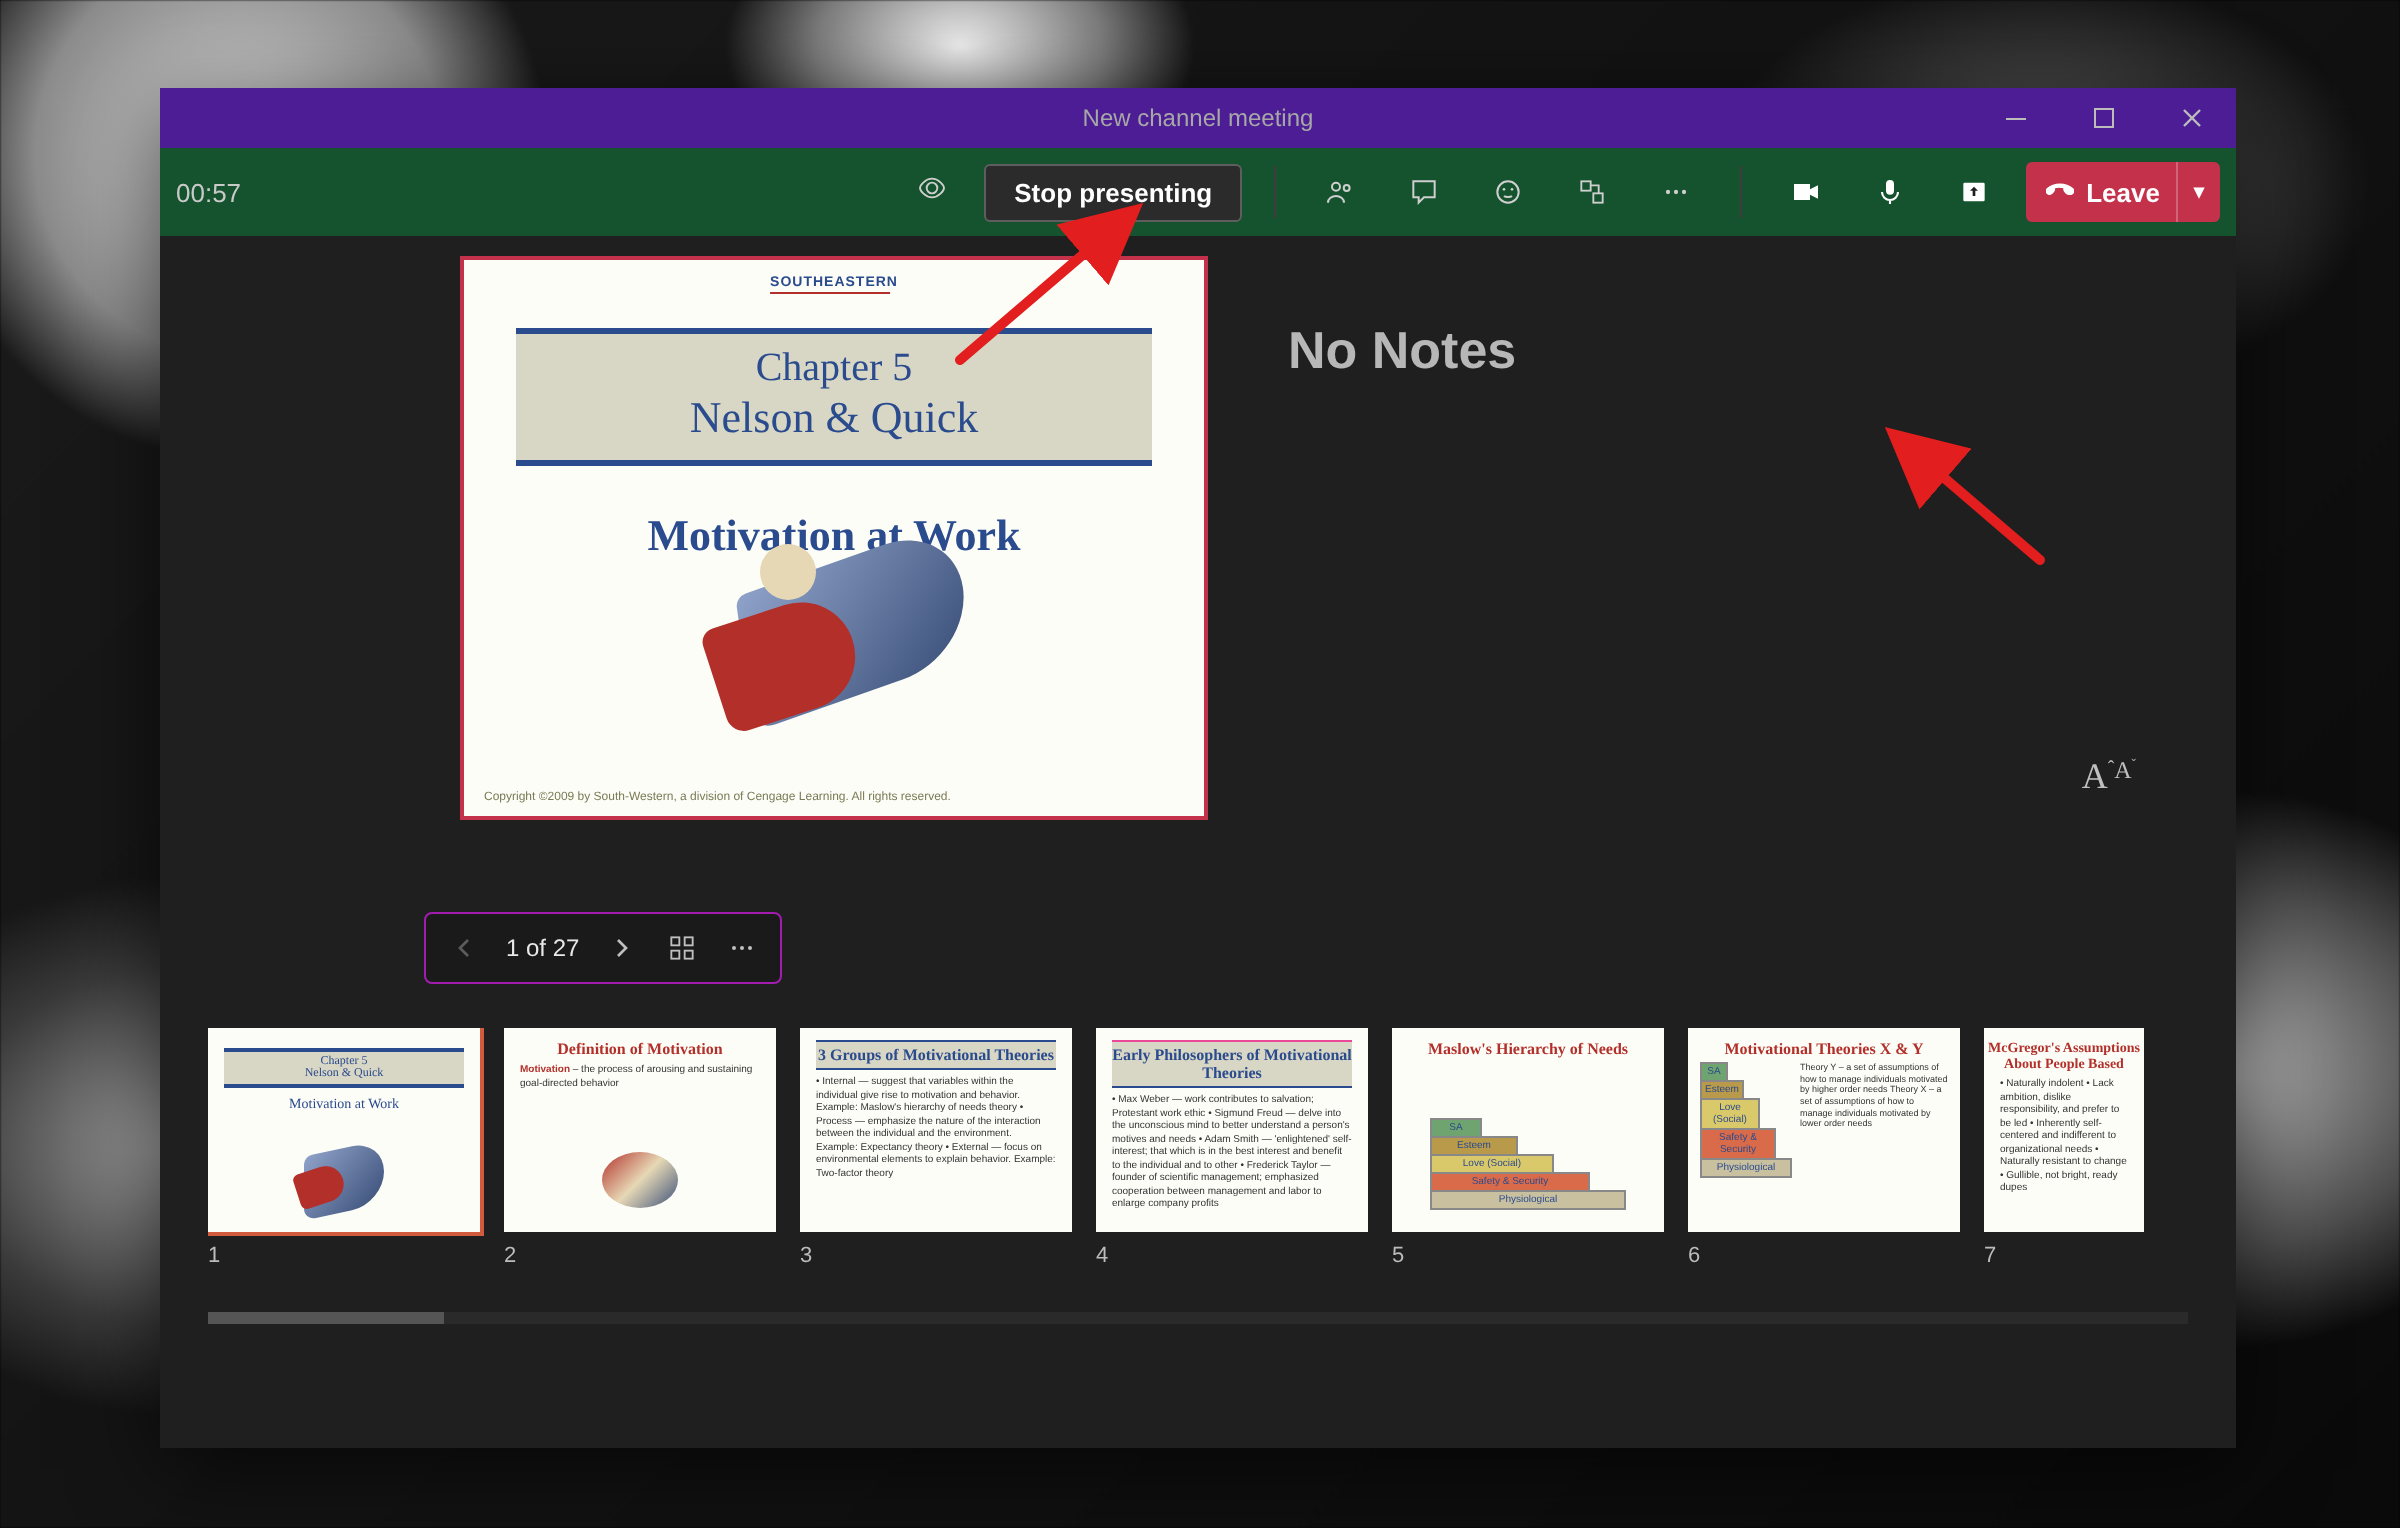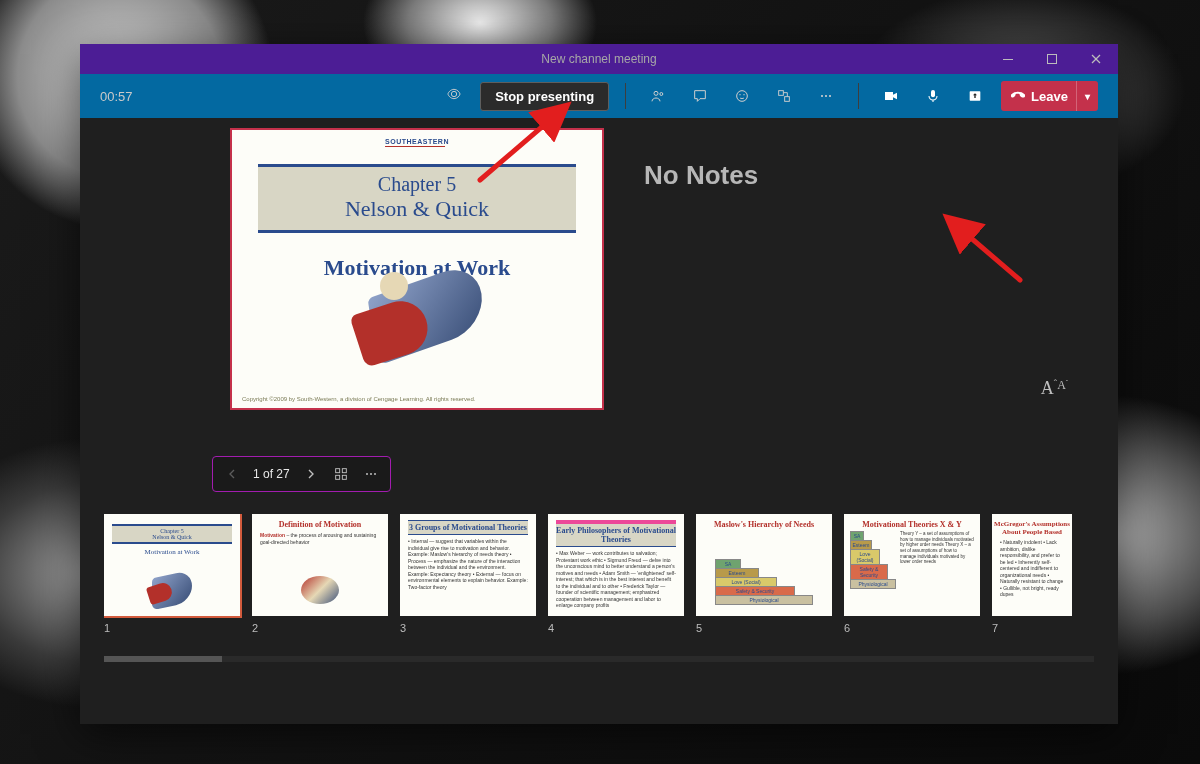--- a/index.html
+++ b/index.html
@@ -43,23 +43,23 @@
   }
   .titlebar .win-btn {
     width: 44px; height: 100%;
     display: flex; align-items: center; justify-content: center;
     color: #bcbcbc; font-size: 13px;
   }
 
   
   .toolbar {
     height: 44px;
-    background: #0369a1;
+    background: #14532d;
     display: flex; align-items: center;
-    padding: 0 20px;
+    padding: 0 8px;
     gap: 10px;
   }
   .timer { font-size: 13px; color: #c9c9c9; min-width: 80px; }
   .toolbar .spacer { flex: 1; }
   .eye-icon { color: #cfcfcf; padding: 6px 8px; }
   .stop-btn {
     background: #2b2b2b; border: 1px solid #5e5e5e; color: #fff;
     font-size: 13px; font-weight: 600; padding: 6px 14px; border-radius: 3px;
   }
   .vr { width: 1px; height: 26px; background: #3d3d3d; margin: 0 6px; }
@@ -350,21 +350,21 @@
     </div>
     <div class="thumb">
       <div class="card">
         <div class="mini-title" style="color:#2a4b8d;background:#d8d6c5;margin:6px 8px 0;padding:2px 0;border-top:1px solid #2a4b8d;border-bottom:1px solid #2a4b8d;">3 Groups of Motivational Theories</div>
         <div class="mini-body">• Internal — suggest that variables within the individual give rise to motivation and behavior. Example: Maslow's hierarchy of needs theory • Process — emphasize the nature of the interaction between the individual and the environment. Example: Expectancy theory • External — focus on environmental elements to explain behavior. Example: Two-factor theory</div>
       </div>
       <span class="num">3</span>
     </div>
     <div class="thumb">
       <div class="card">
-        <div class="mini-title" style="color:#2a4b8d;background:#d8d6c5;margin:6px 8px 0;padding:2px 0;border-top:4px solid #ec4899;border-bottom:1px solid #2a4b8d;">Early Philosophers of Motivational Theories</div>
+        <div class="mini-title" style="color:#2a4b8d;background:#d8d6c5;margin:6px 8px 0;padding:2px 0;border-top:1px solid #ec4899;border-bottom:1px solid #2a4b8d;">Early Philosophers of Motivational Theories</div>
         <div class="mini-body">• Max Weber — work contributes to salvation; Protestant work ethic • Sigmund Freud — delve into the unconscious mind to better understand a person's motives and needs • Adam Smith — 'enlightened' self-interest; that which is in the best interest and benefit to the individual and to other • Frederick Taylor — founder of scientific management; emphasized cooperation between management and labor to enlarge company profits</div>
       </div>
       <span class="num">4</span>
     </div>
     <div class="thumb">
       <div class="card">
         <div class="mini-title" style="color:#b3302a;">Maslow's Hierarchy of Needs</div>
         <div class="pyr">
           <div class="row" style="width:26px;background:#6fa36f;">SA</div>
           <div class="row" style="width:44px;background:#b89a4a;">Esteem</div>

